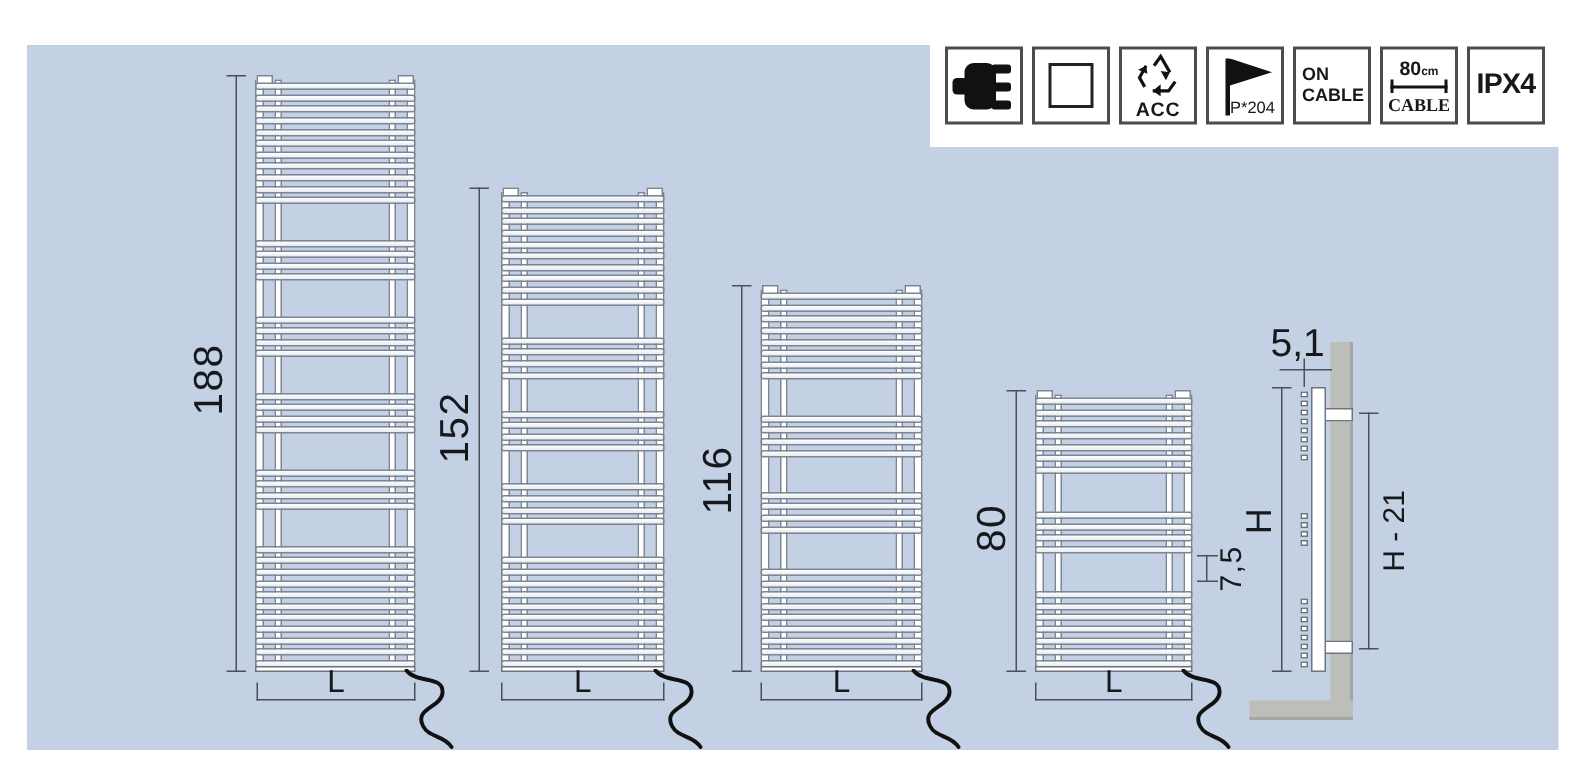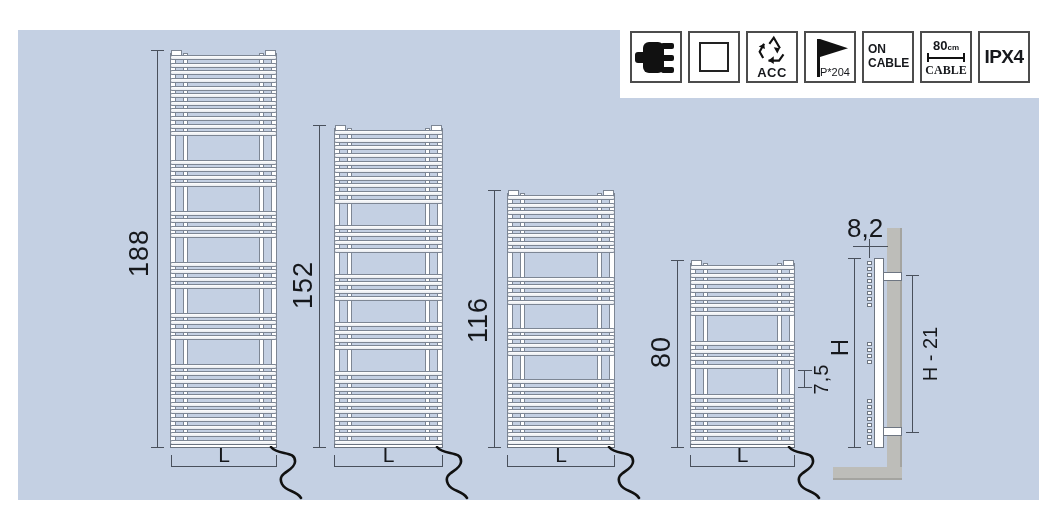--- a/index.html
+++ b/index.html
@@ -408,21 +408,21 @@
       <div class="sqr"></div>
       <div class="sqr"></div>
       <div class="sqr"></div>
       <div class="sqr"></div>
       <div class="sqr"></div>
       <div class="sqr"></div>
       <div class="sqr"></div>
       <div class="sqr"></div>
     </div>
 
-  <div class="label-95">8,2</div>
+  <div class="label-95">5,1</div>
   <div class="dim95-line"></div>
   <div class="dim95-tick"></div>
 
   <div class="vdim" style="left:848px;top:258px;height:190px;">
       <i class="cap t"></i>
       <i class="ln"></i>
       <i class="cap b"></i>
     </div>
   <div class="rlabel" style="left:795px;top:333px;font-size:24px;">H</div>
 

